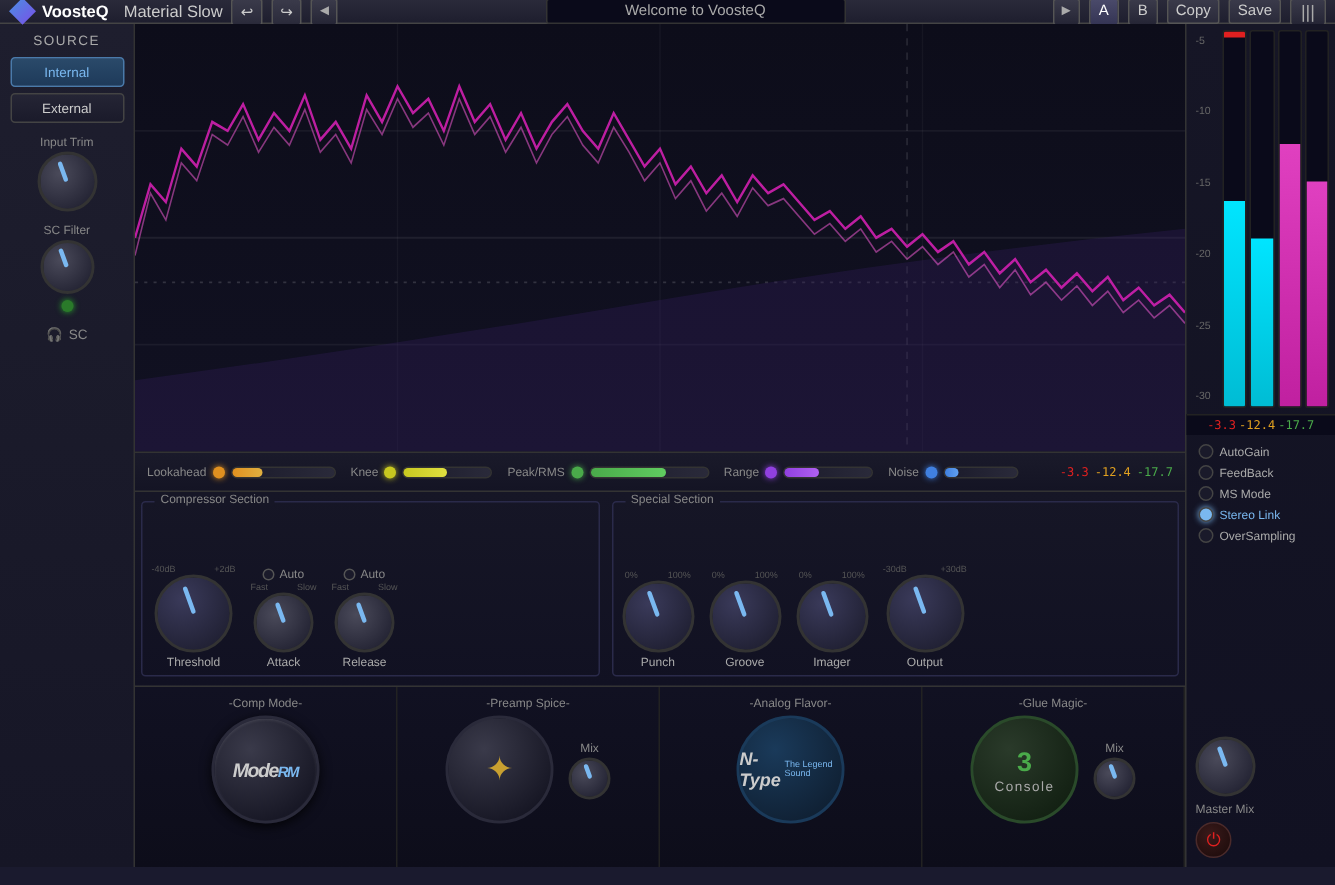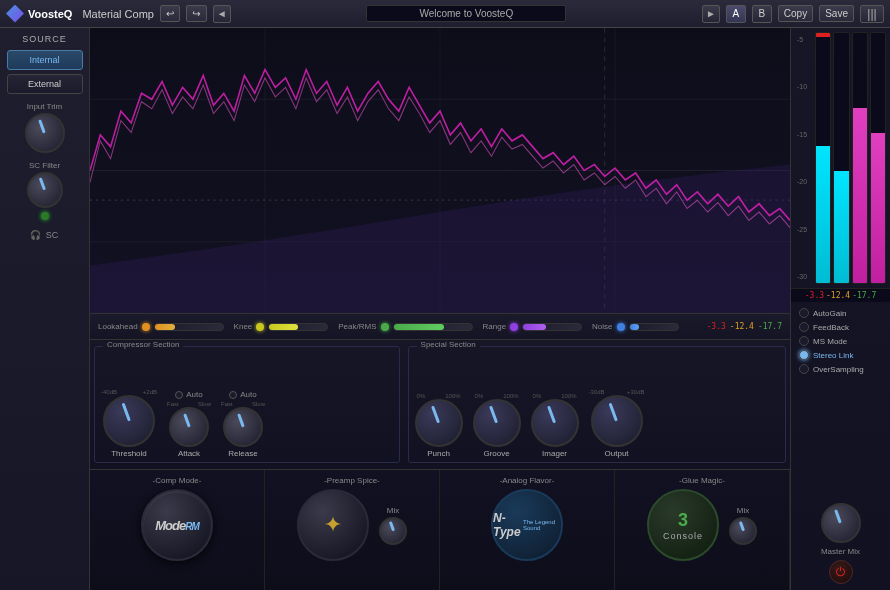--- a/index.html
+++ b/index.html
@@ -10,21 +10,21 @@
       font-family: Arial, sans-serif;
       overflow: hidden;
       user-select: none;
     }
 
     
     .top-bar {
       display: flex;
       align-items: center;
       background: linear-gradient(180deg, #2a2a3a 0%, #1e1e2e 100%);
-      height: 28px;
+      height: 16px;
       padding: 0 6px;
       border-bottom: 1px solid #444;
       gap: 6px;
     }
     .logo-area {
       display: flex;
       align-items: center;
       gap: 4px;
     }
     .logo-icon {
@@ -463,21 +463,20 @@
       font-size: 8px;
       text-align: right;
     }
     .stereo-link {
       color: #7ab8f0 !important;
     }
 
     .master-mix-section {
       display: flex;
       flex-direction: column;
-      align-items: center;
       padding: 6px;
       gap: 4px;
     }
     .master-mix-label {
       color: #888;
       font-size: 8px;
     }
 
     .power-btn {
       width: 24px; height: 24px;
@@ -527,21 +526,21 @@
     }
   </style>
 </head>
 <body>
 
 <div class="top-bar">
   <div class="logo-area">
     <div class="logo-icon"></div>
     <span class="logo-text">VoosteQ</span>
   </div>
-  <span class="plugin-name">Material Comp</span>
+  <span class="plugin-name">Material Slow</span>
   <button class="top-btn">↩</button>
   <button class="top-btn">↪</button>
   <div class="nav-btn">◄</div>
   <div class="welcome-display">Welcome to VoosteQ</div>
   <div class="nav-btn">►</div>
   <div class="ab-btn active">A</div>
   <div class="ab-btn">B</div>
   <button class="top-btn">Copy</button>
   <button class="top-btn">Save</button>
   <div class="settings-btn">|||</div>

